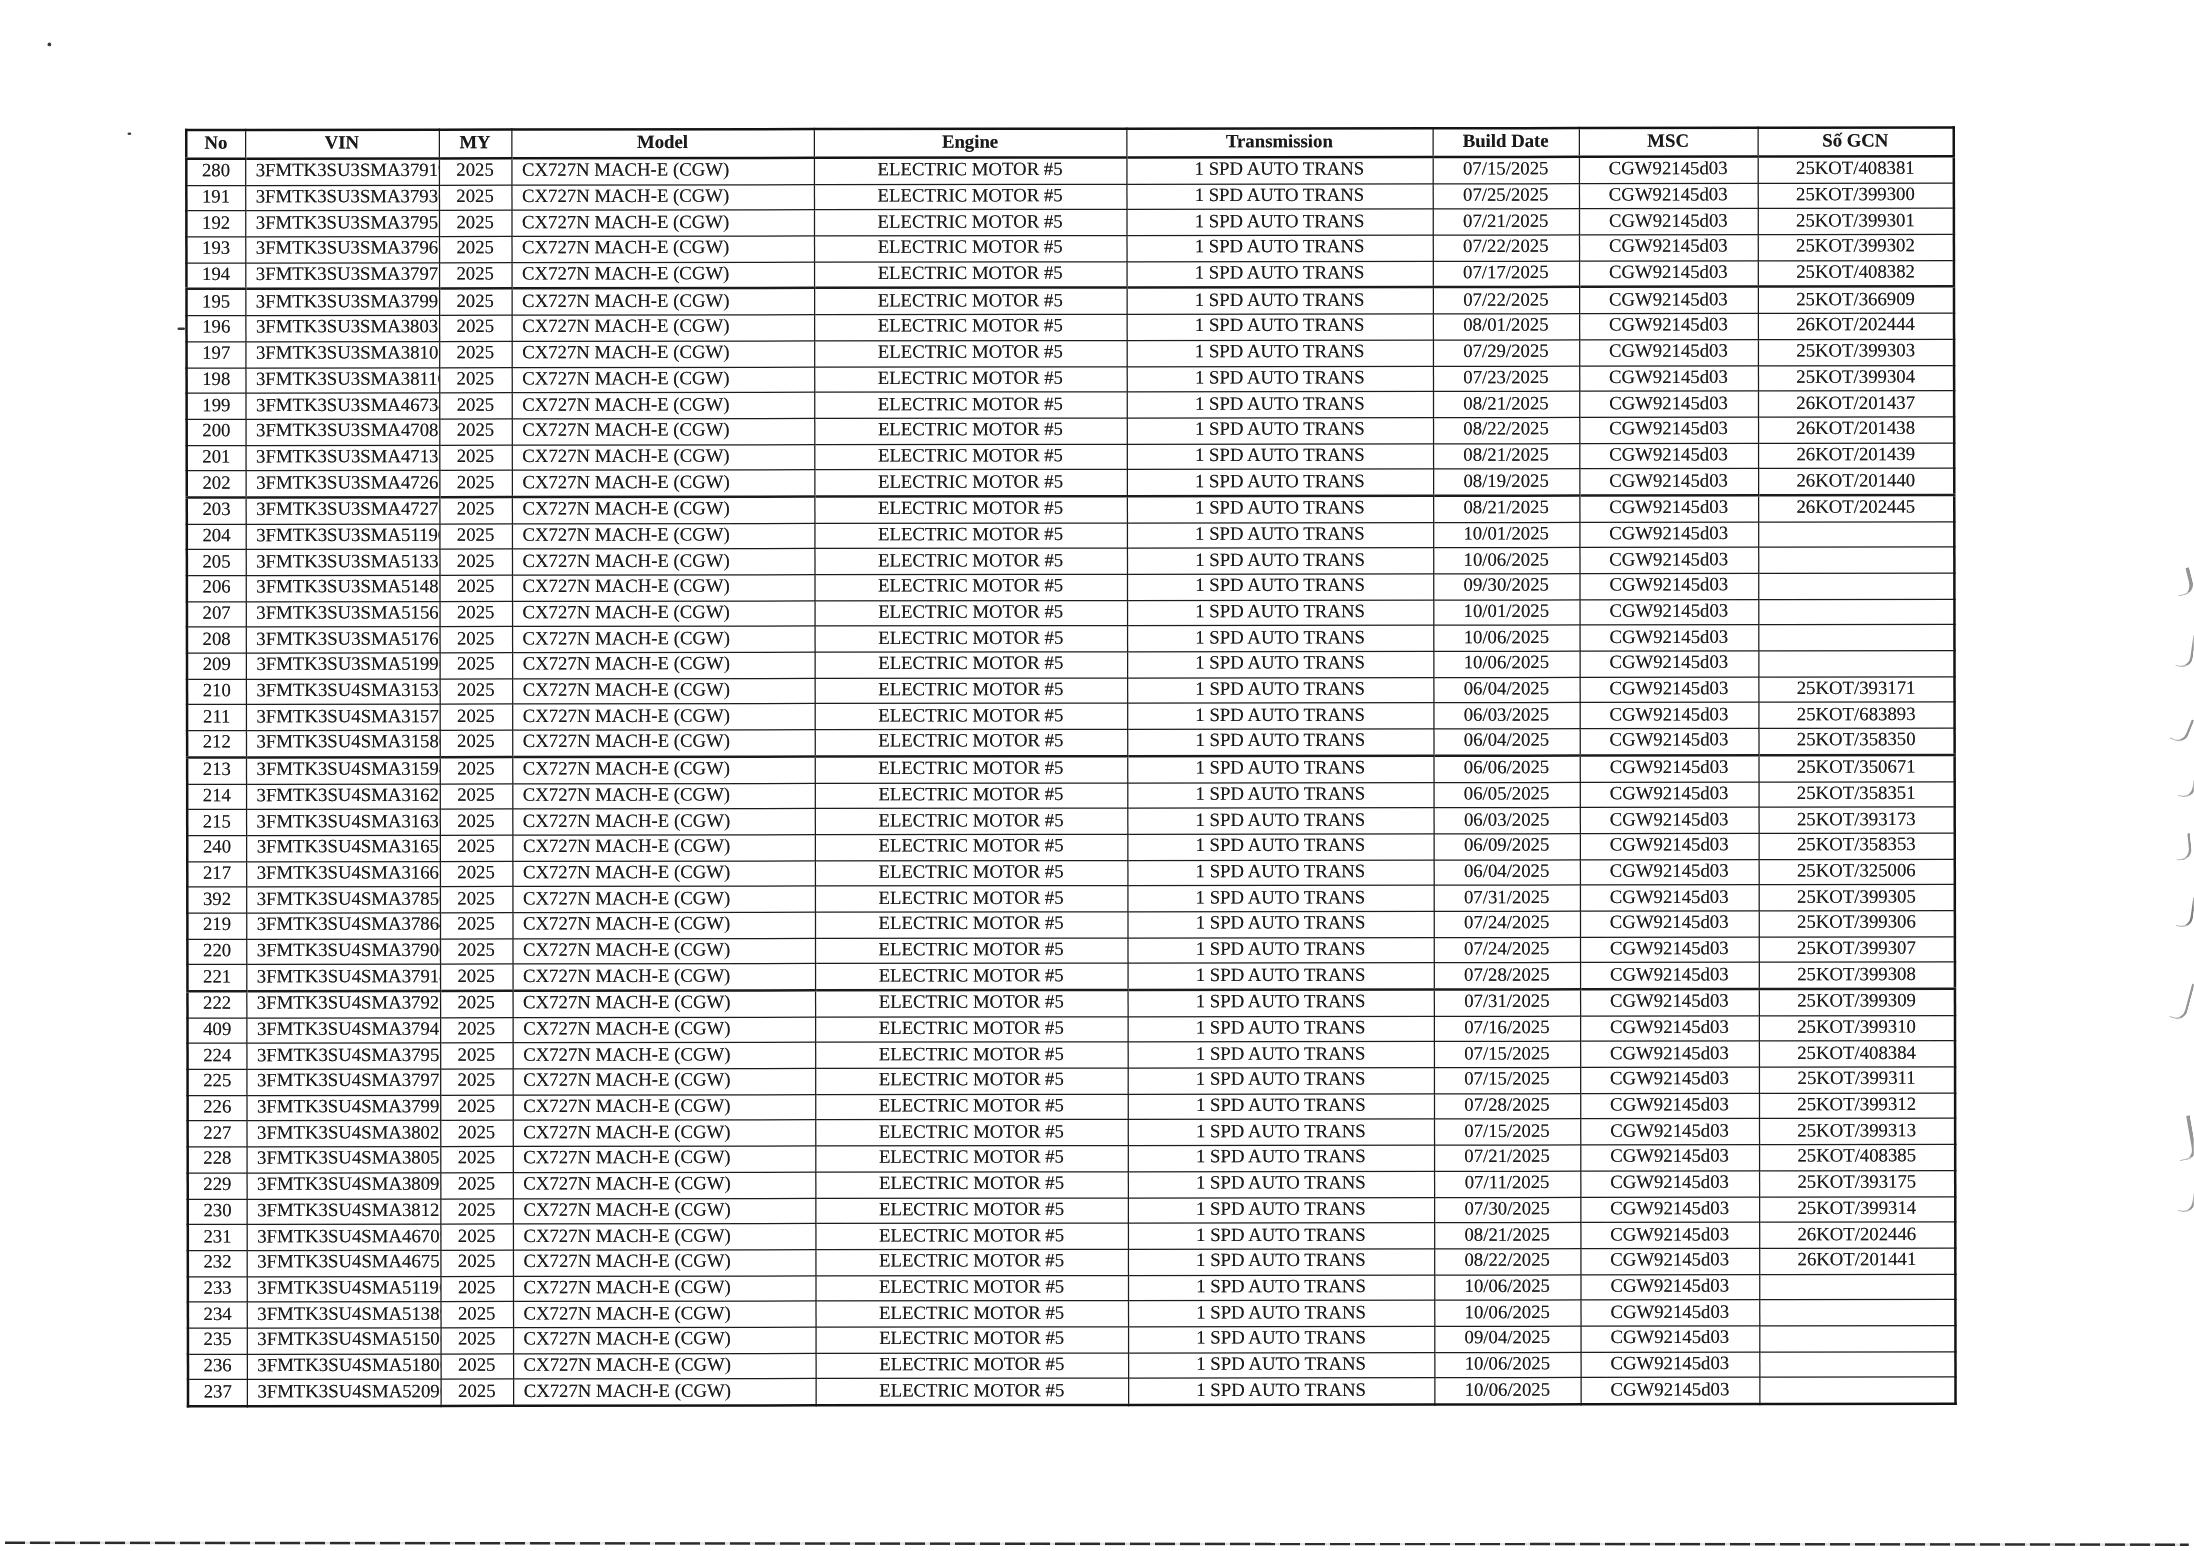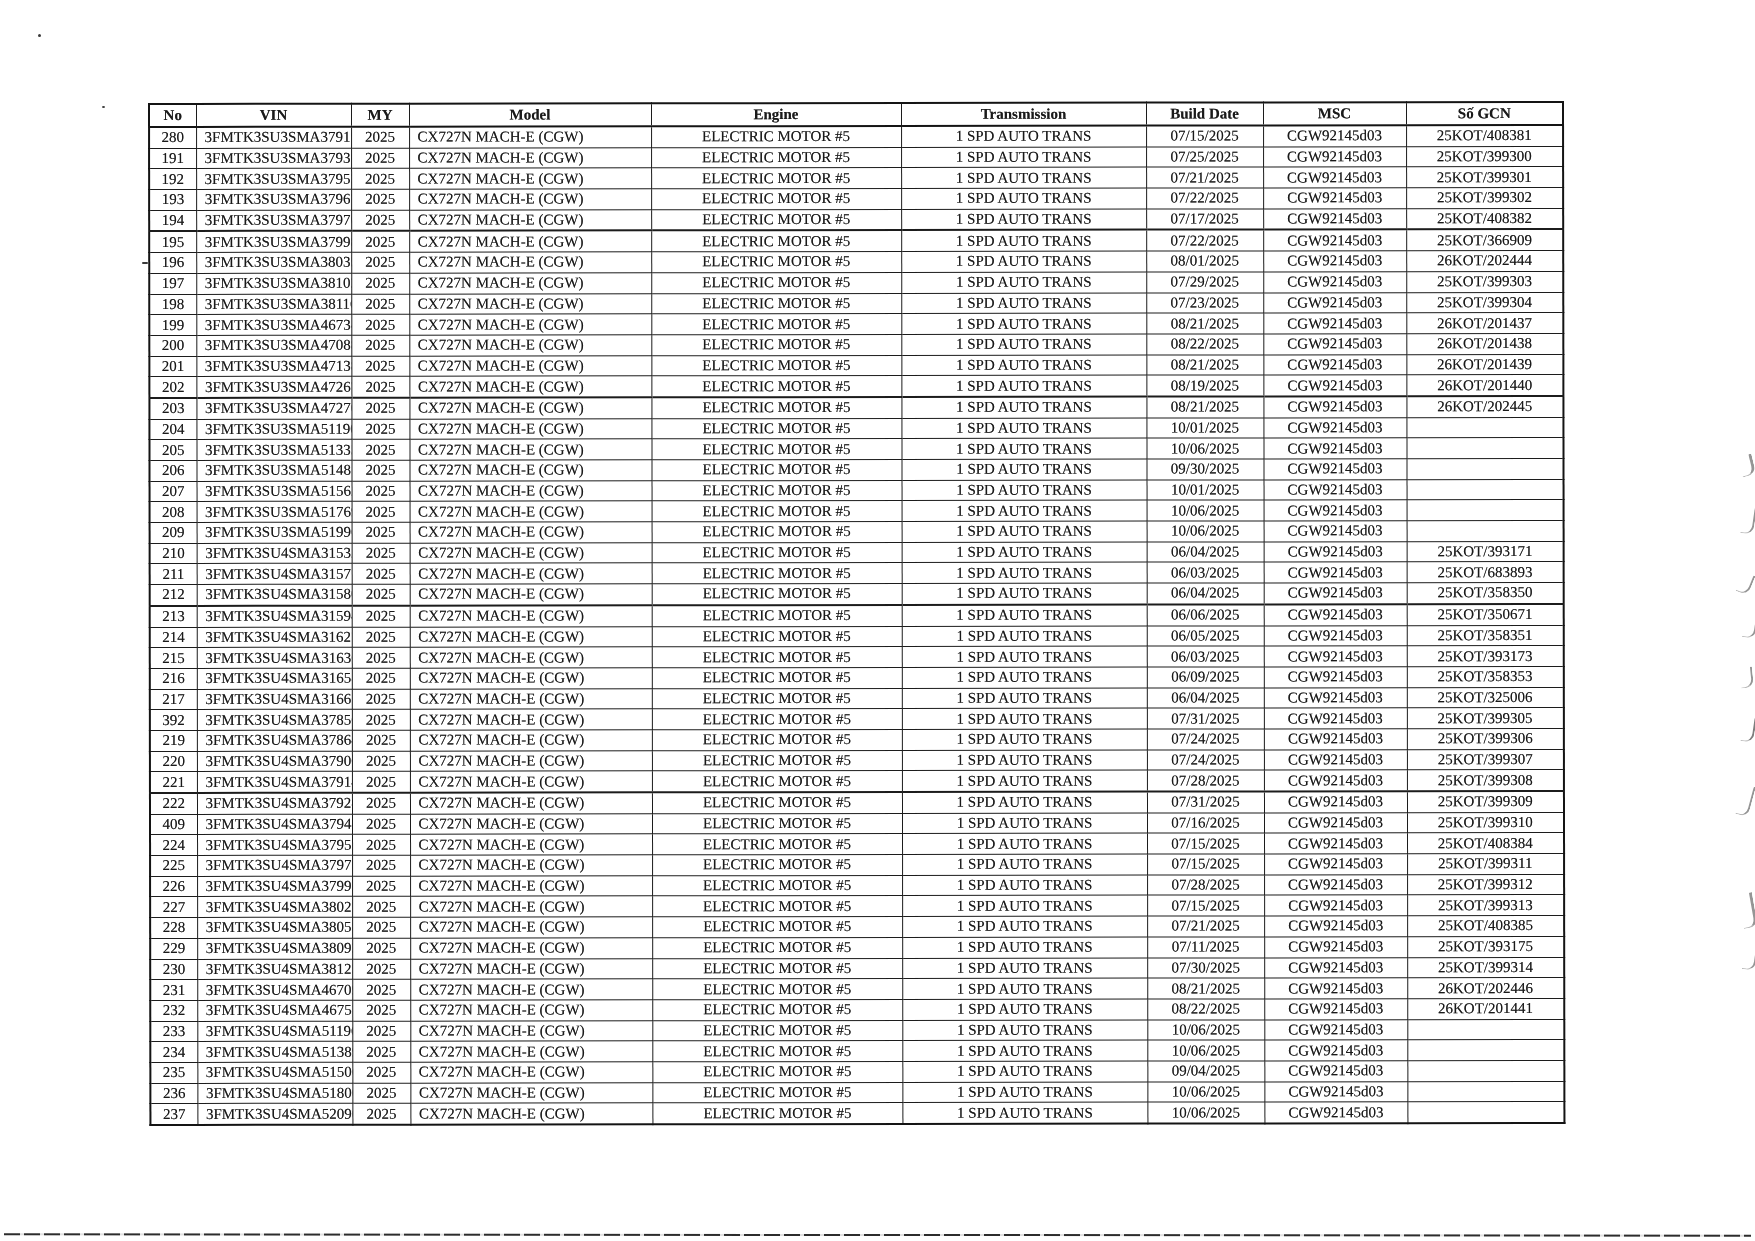--- a/index.html
+++ b/index.html
@@ -394,21 +394,21 @@
           <td class="l">3FMTK3SU4SMA31630</td>
           <td class="c">2025</td>
           <td class="l">CX727N MACH-E (CGW)</td>
           <td class="c">ELECTRIC MOTOR #5</td>
           <td class="c">1 SPD AUTO TRANS</td>
           <td class="c">06/03/2025</td>
           <td class="c">CGW92145d03</td>
           <td class="c">25KOT/393173</td>
         </tr>
         <tr>
-          <td class="c">216</td>
+          <td class="c">240</td>
           <td class="l">3FMTK3SU4SMA31658</td>
           <td class="c">2025</td>
           <td class="l">CX727N MACH-E (CGW)</td>
           <td class="c">ELECTRIC MOTOR #5</td>
           <td class="c">1 SPD AUTO TRANS</td>
           <td class="c">06/09/2025</td>
           <td class="c">CGW92145d03</td>
           <td class="c">25KOT/358353</td>
         </tr>
         <tr>

